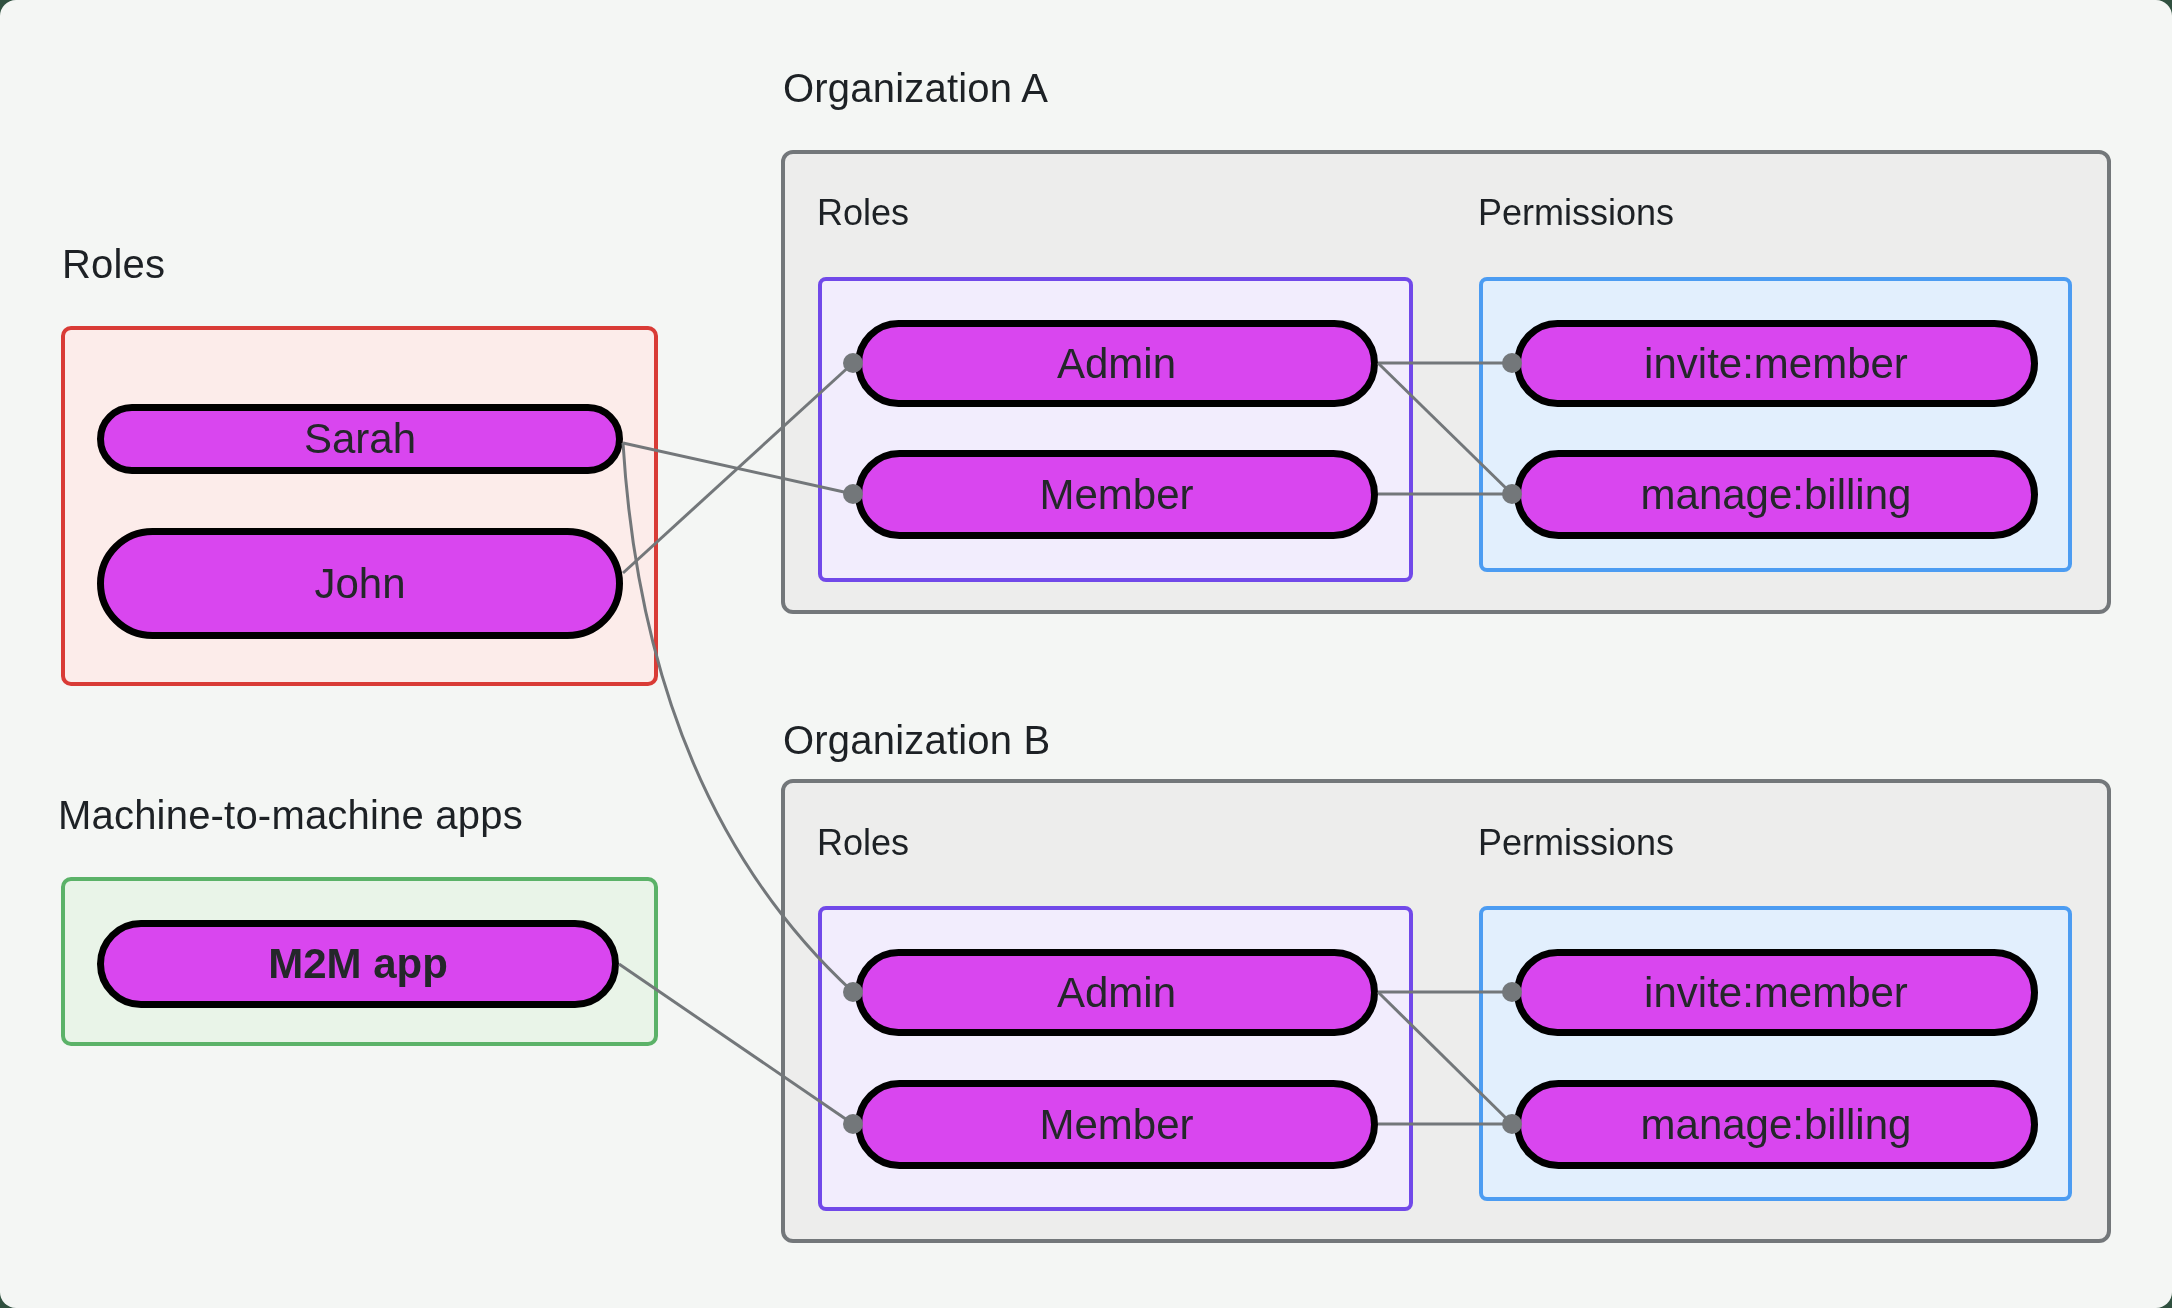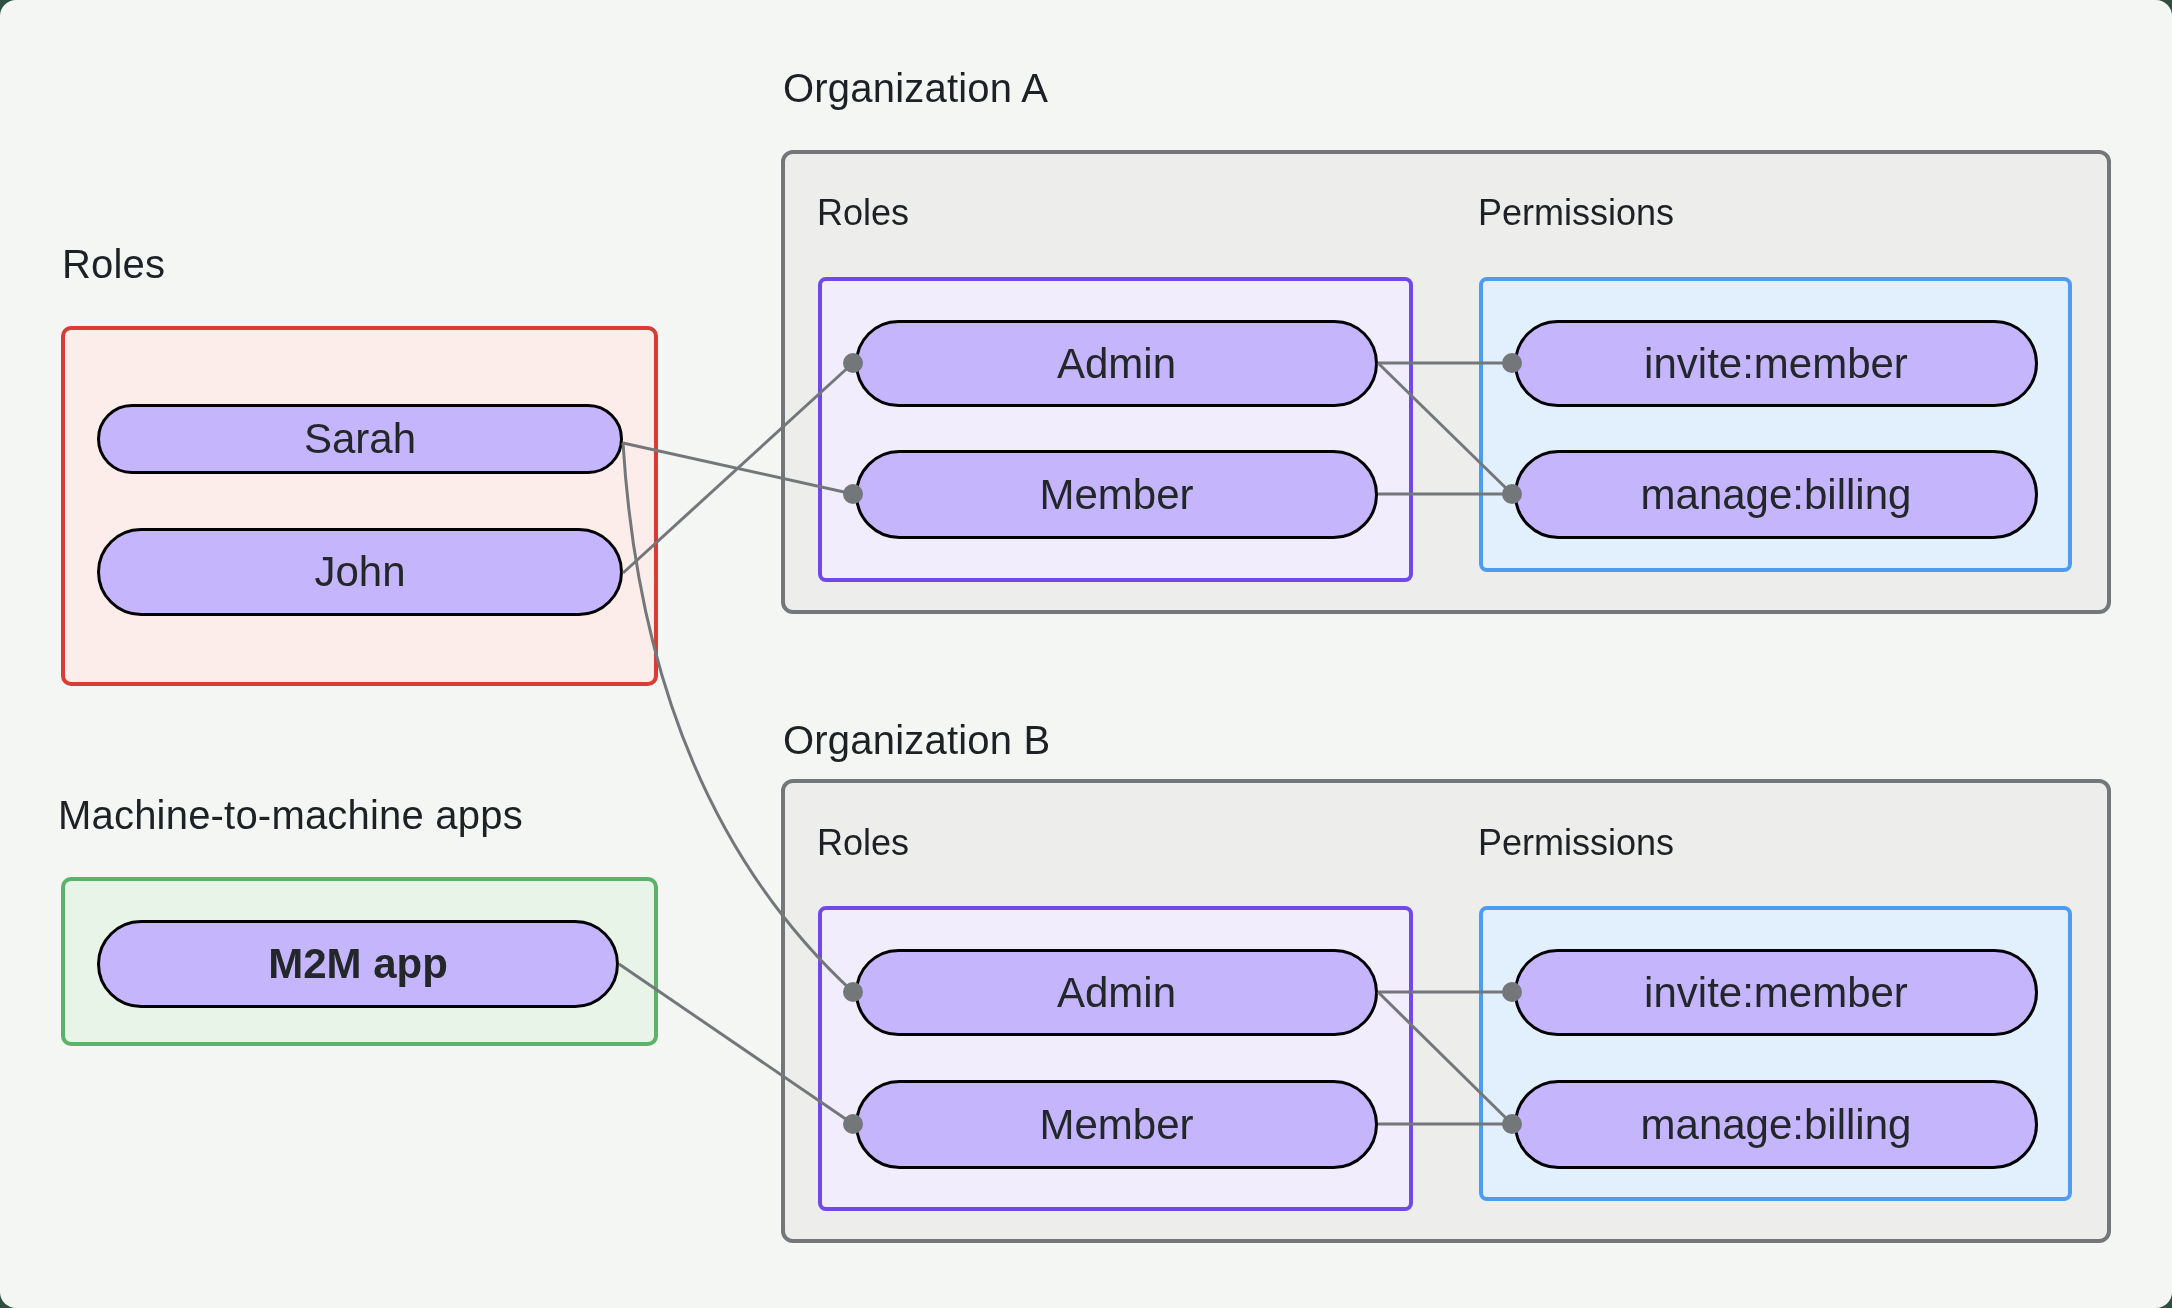--- a/index.html
+++ b/index.html
@@ -16,22 +16,22 @@
     position:absolute;font-size:40px;font-weight:500;color:#1d2125;
     letter-spacing:.2px;white-space:nowrap;
   }
   .group-box{position:absolute;box-sizing:border-box;border-radius:10px;}
   .users-box{border:4px solid #d93b36;background:#fcecea;}
   .m2m-box{border:4px solid #5bb268;background:#e9f4e8;}
   .org-box{border:4px solid #73777a;background:#ededec;border-radius:12px;}
   .roles-box{border:4px solid #7149e9;background:#f2edfd;border-radius:8px;}
   .perms-box{border:4px solid #4c9cf2;background:#e2effd;border-radius:8px;}
   .pill{
-    position:absolute;box-sizing:border-box;background:#c4b5fd;
-    border:3px solid #000000;border-radius:999px;
+    position:absolute;box-sizing:border-box;background:#d946ef;
+    border:7px solid #000000;border-radius:999px;
     display:flex;align-items:center;justify-content:center;
     font-size:42px;color:#24272a;white-space:nowrap;
   }
   .inner-label{
     position:absolute;font-size:36px;font-weight:400;color:#1d2125;white-space:nowrap;
   }
   svg.wires{position:absolute;left:0;top:0;pointer-events:none;}
   .wire{stroke:#73777a;stroke-width:3;fill:none;}
   .dot{fill:#73777a;}
 </style>
@@ -39,21 +39,21 @@
 <body>
 
 <div class="canvas">
 
   <div class="section-label" style="left:62px;top:242px;">Roles</div>
 
   <div class="group-box users-box" style="left:61px;top:326px;width:597px;height:360px;"></div>
 
   <div class="pill" style="left:97px;top:404px;width:526px;height:70px;">Sarah</div>
 
-  <div class="pill" style="left:97px;top:528px;width:526px;height:88px;">John</div>
+  <div class="pill" style="left:97px;top:528px;width:526px;height:111px;">John</div>
 
   <div class="section-label" style="left:58px;top:793px;">Machine-to-machine apps</div>
 
   <div class="group-box m2m-box" style="left:61px;top:877px;width:597px;height:169px;"></div>
 
   <div class="pill" style="left:97px;top:920px;width:522px;height:88px;font-weight:bold;">M2M app</div>
 
   <div class="section-label" style="left:783px;top:66px;">Organization A</div>
 
   <div class="group-box org-box" style="left:781px;top:150px;width:1330px;height:464px;"></div>

